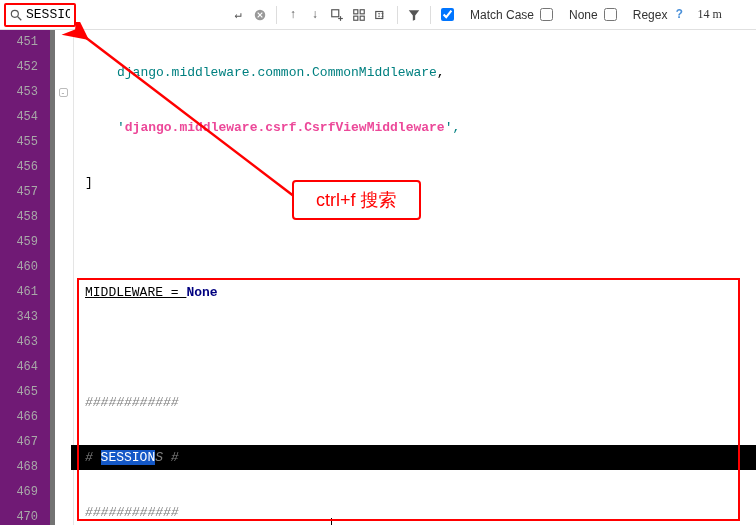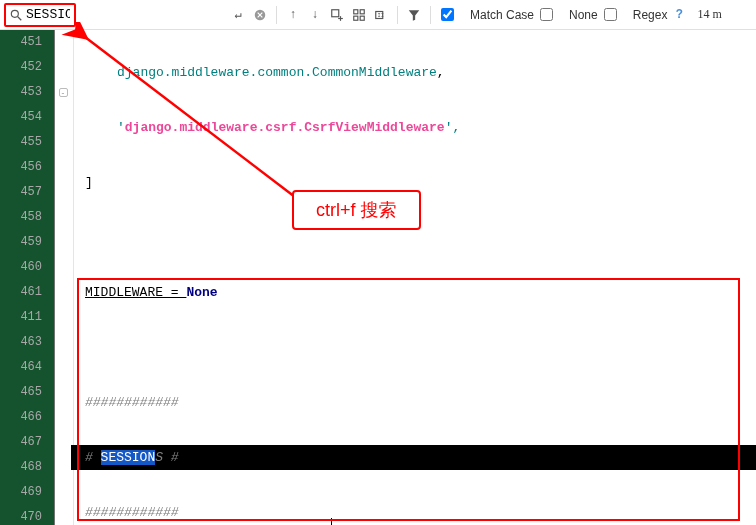--- a/index.html
+++ b/index.html
@@ -68,26 +68,26 @@
     color: #333;
     margin-left: 6px;
   }
   .editor {
     display: flex;
     height: calc(100% - 30px);
     position: relative;
   }
   .gutter {
     width: 55px;
-    background: #14532d;
+    background: #701a75;
     color: #a8a8a8;
     text-align: right;
     padding-right: 12px;
     font-size: 12px;
-    border-right: 1px solid #737373;
+    border-right: 5px solid #737373;
     flex-shrink: 0;
   }
   .gutter div { height: 25px; line-height: 25px; }
   .fold {
     width: 16px;
     flex-shrink: 0;
   }
   .fold div { height: 25px; display: flex; align-items: center; justify-content: center; }
   .fold-mark {
     width: 9px; height: 9px; border-radius: 2px;
@@ -133,21 +133,21 @@
   .annot-box {
     position: absolute;
     border: 2px solid #ff0000;
     border-radius: 4px;
     color: #ff0000;
     font-family: "SimHei", Arial, sans-serif;
     font-size: 18px;
     padding: 6px 22px;
     background: #fff;
     left: 292px;
-    top: 190px;
+    top: 180px;
   }
   .big-red-box {
     position: absolute;
     border: 2px solid #ff0000;
     left: 77px;
     top: 278px;
     width: 663px;
     height: 243px;
     pointer-events: none;
   }
@@ -235,21 +235,21 @@
       <div>452</div>
       <div>453</div>
       <div>454</div>
     <div>455</div>
       <div>456</div>
       <div>457</div>
       <div>458</div>
     <div>459</div>
       <div>460</div>
       <div>461</div>
-      <div>411</div>
+      <div>343</div>
     <div>463</div>
       <div>464</div>
       <div>465</div>
       <div>466</div>
     <div>467</div>
       <div>468</div>
       <div>469</div>
       <div>470</div>
   </div>
   <div class="fold">

